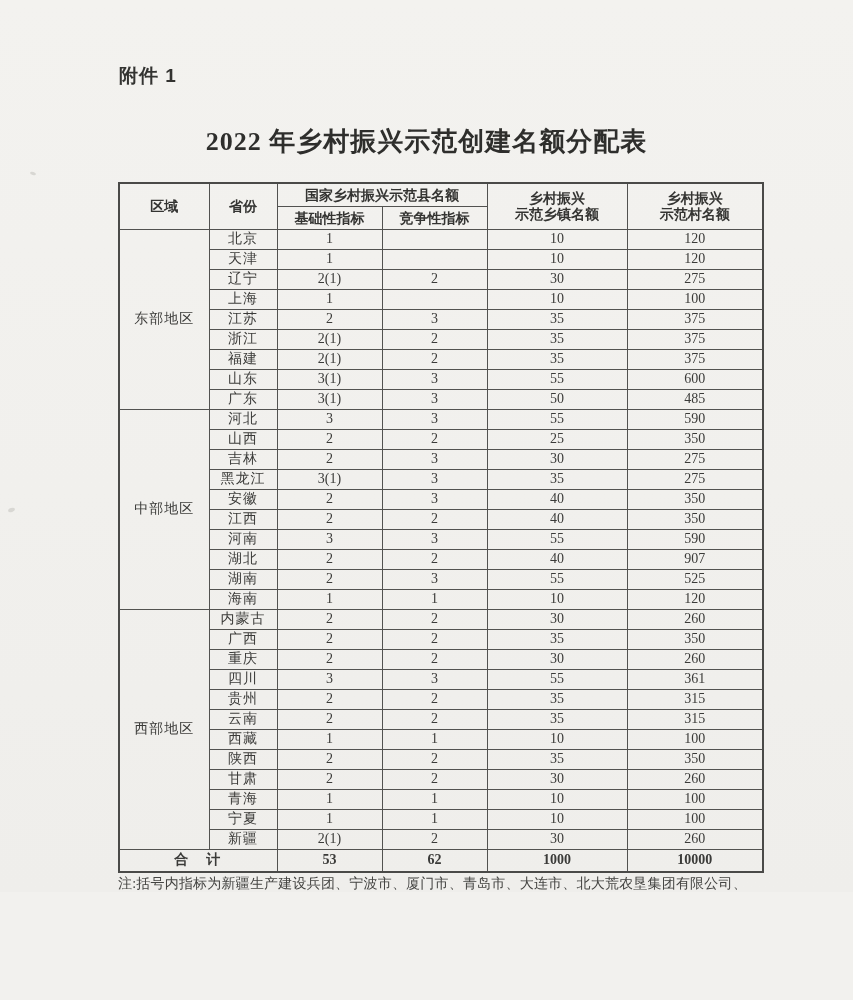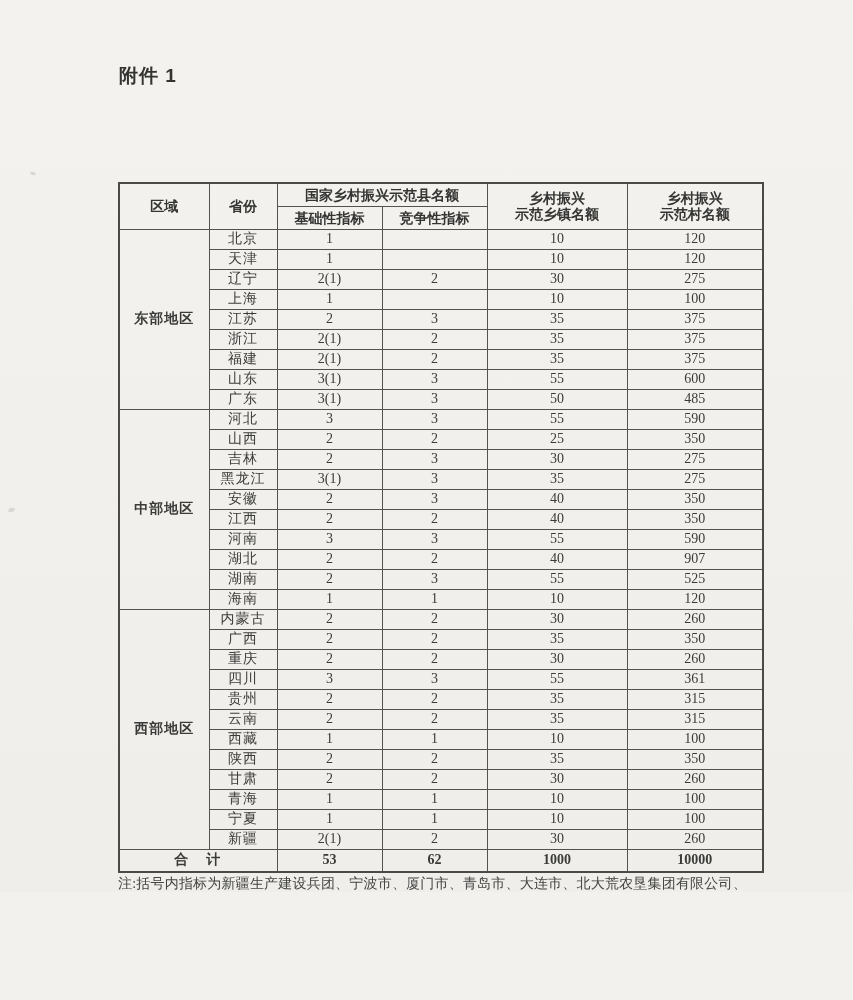--- a/index.html
+++ b/index.html
@@ -83,21 +83,20 @@
     height: 20px;
     font-size: 14px;
     line-height: 18px;
     color: #3b3b39;
   }
 
   .region-cell {
     font-size: 14px;
     letter-spacing: 1px;
     color: #3b3b39;
-    font-weight: bold;
   }
 
   .province-cell { letter-spacing: 1px; }
 
   .num-cell { font-family: "Liberation Serif", serif; }
 
   tr.total-row { height: 23px; font-weight: bold; }
 
   .total-label {
     letter-spacing: 2px;
@@ -126,20 +125,21 @@
 </head>
 <body>
 
 <div class="page">
 
   <div class="scan-mark-1"></div>
   <div class="scan-mark-2"></div>
 
   <div class="attachment">附件 1</div>
 
+  <div class="title">2022 年乡村振兴示范创建名额分配表</div>
 
   <div class="content">
 
     <table class="quota-table">
       <colgroup>
         <col style="width:90px">
         <col style="width:68px">
         <col style="width:105px">
         <col style="width:105px">
         <col style="width:140px">

